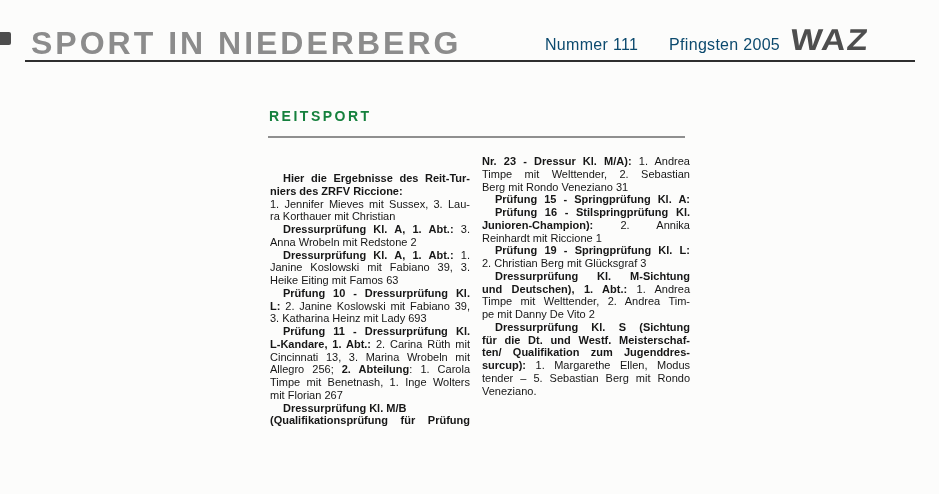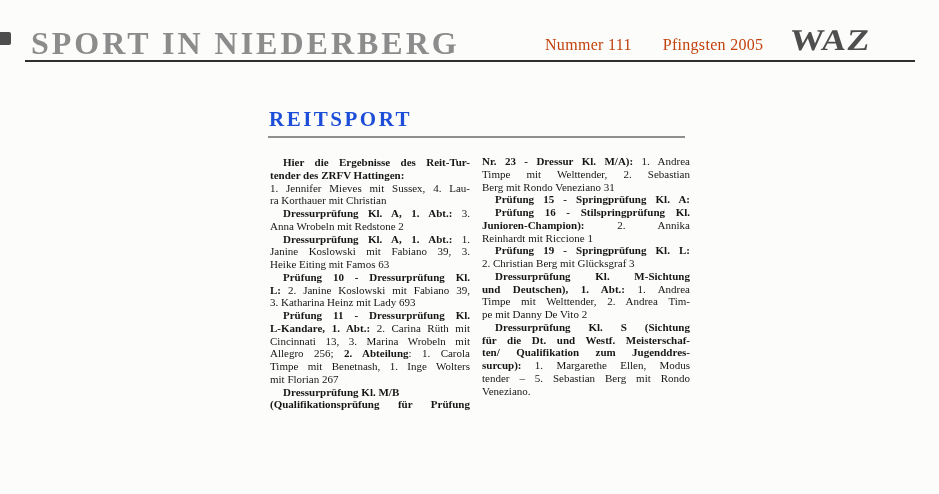--- a/index.html
+++ b/index.html
@@ -1,71 +1,71 @@
 <!DOCTYPE html>
 <html><head>
 <meta charset="utf-8">
 <style>
   html, body { margin: 0; padding: 0; background: #ffffff; }
   .page {
     position: relative;
     width: 939px;
     height: 494px;
     background: var(--paper, #fcfcfb);
-    font-family: Liberation Serif, serif;
+    font-family: Liberation Sans, sans-serif;
     color: var(--text, #1a1a1a);
     overflow: hidden;
   }
   .edge-mark {
     position: absolute; left: 0; top: 32px;
     width: 11px; height: 13px;
     background: #4d4d4d; border-radius: 0 2px 2px 0;
   }
   .masthead-title {
     position: absolute; left: 31px; top: 27px;
     font-size: 32px; font-weight: bold; letter-spacing: 3px;
     line-height: 1; white-space: nowrap;
     color: var(--masthead, #8c8c8c);
   }
   .issue-line {
     position: absolute; left: 545px; top: 37px;
     font-size: 16px; line-height: 1; letter-spacing: 0.3px;
-    color: #c2410c; white-space: nowrap;
+    color: #0c4a6e; white-space: nowrap;
   }
   .issue-line .issue-number { margin-right: 31px; }
   .waz {
     position: absolute; left: 789px; top: 25px;
     font-size: 30px; font-weight: 900; line-height: 1;
     letter-spacing: 1px;
     color: var(--brand, #4e4e4e);
     transform: skewX(-6deg) scaleX(1.12);
     transform-origin: left bottom;
     white-space: nowrap;
   }
   .header-rule {
     position: absolute; left: 25px; top: 60px;
     width: 890px; height: 2px;
     background: var(--rule-dark, #2f2f2f);
   }
   .section-title {
     position: absolute; left: 269px; top: 109px;
-    font-size: 21px; font-weight: bold; letter-spacing: 2.5px;
-    line-height: 1; color: #1d4ed8; white-space: nowrap;
+    font-size: 14px; font-weight: bold; letter-spacing: 2.5px;
+    line-height: 1; color: #15803d; white-space: nowrap;
   }
   .section-rule {
     position: absolute; left: 268px; top: 136px;
     width: 417px; height: 2px;
     background: var(--rule-gray, #8f8f8f);
   }
   .col {
     position: absolute;
     font-size: 11px; line-height: 12.75px;
     color: #161616;
   }
-  .col-left  { left: 270px; top: 156px; width: 200px; }
+  .col-left  { left: 270px; top: 172px; width: 200px; }
   .col-right { left: 482px; top: 155px; width: 208px; }
   .line { white-space: nowrap; }
   .line.jst { white-space: normal; text-align: justify; text-align-last: justify; }
   .line.ind { padding-left: 13px; }
   .b { font-weight: bold; }
 </style>
 </head>
 <body>
 
 <div class="page" style="--masthead: #8c8c8c; --brand: #4e4e4e; --text: #1a1a1a; --rule-dark: #2f2f2f; --rule-gray: #8f8f8f; --paper: #fcfcfb;">
@@ -79,22 +79,22 @@
 
   <div class="waz">WAZ</div>
 
   <div class="header-rule"></div>
 
   <div class="section-title">REITSPORT</div>
   <div class="section-rule"></div>
 
   <div class="col col-left">
       <div class="line ind jst"><span class="b">Hier die Ergebnisse des Reit-Tur-</span></div>
-      <div class="line"><span class="b">tender des ZRFV Hattingen:</span></div>
-      <div class="line jst"><span>1. Jennifer Mieves mit Sussex, 4. Lau-</span></div>
+      <div class="line"><span class="b">niers des ZRFV Riccione:</span></div>
+      <div class="line jst"><span>1. Jennifer Mieves mit Sussex, 3. Lau-</span></div>
       <div class="line"><span>ra Korthauer mit Christian</span></div>
       <div class="line ind jst"><span class="b">Dressurprüfung Kl. A, 1. Abt.:</span><span> 3.</span></div>
       <div class="line"><span>Anna Wrobeln mit Redstone 2</span></div>
       <div class="line ind jst"><span class="b">Dressurprüfung Kl. A, 1. Abt.:</span><span> 1.</span></div>
       <div class="line jst"><span>Janine Koslowski mit Fabiano 39, 3.</span></div>
       <div class="line"><span>Heike Eiting mit Famos 63</span></div>
       <div class="line ind jst"><span class="b">Prüfung 10 - Dressurprüfung Kl.</span></div>
       <div class="line jst"><span class="b">L:</span><span> 2. Janine Koslowski mit Fabiano 39,</span></div>
       <div class="line"><span>3. Katharina Heinz mit Lady 693</span></div>
       <div class="line ind jst"><span class="b">Prüfung 11 - Dressurprüfung Kl.</span></div>

